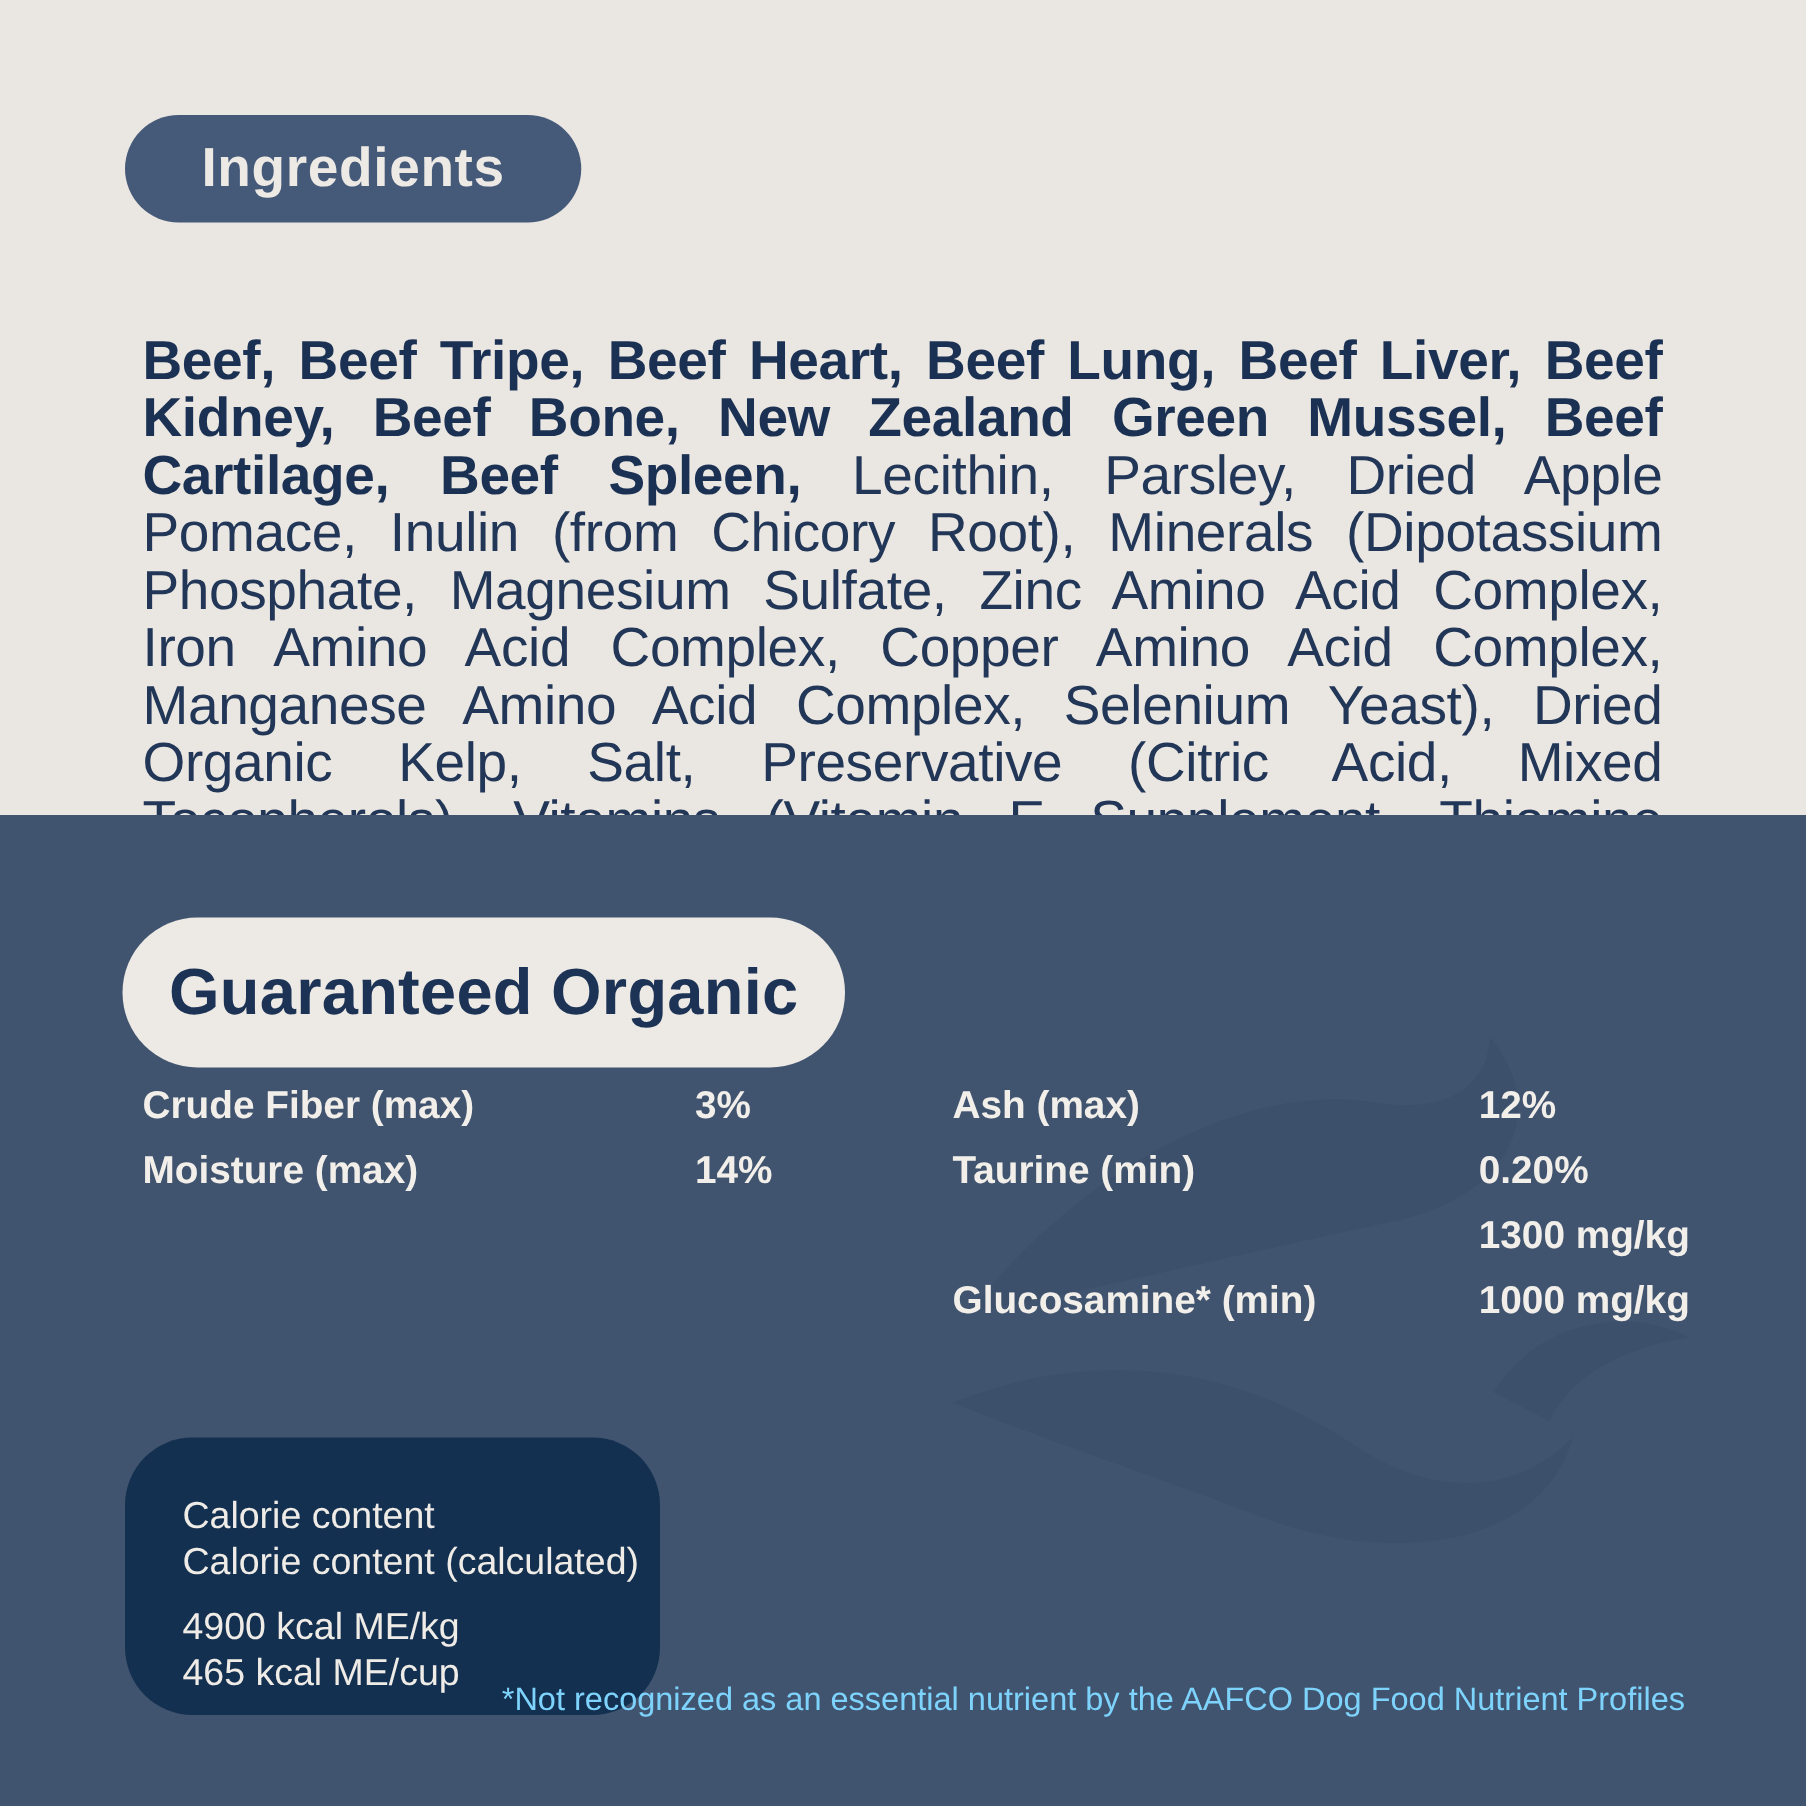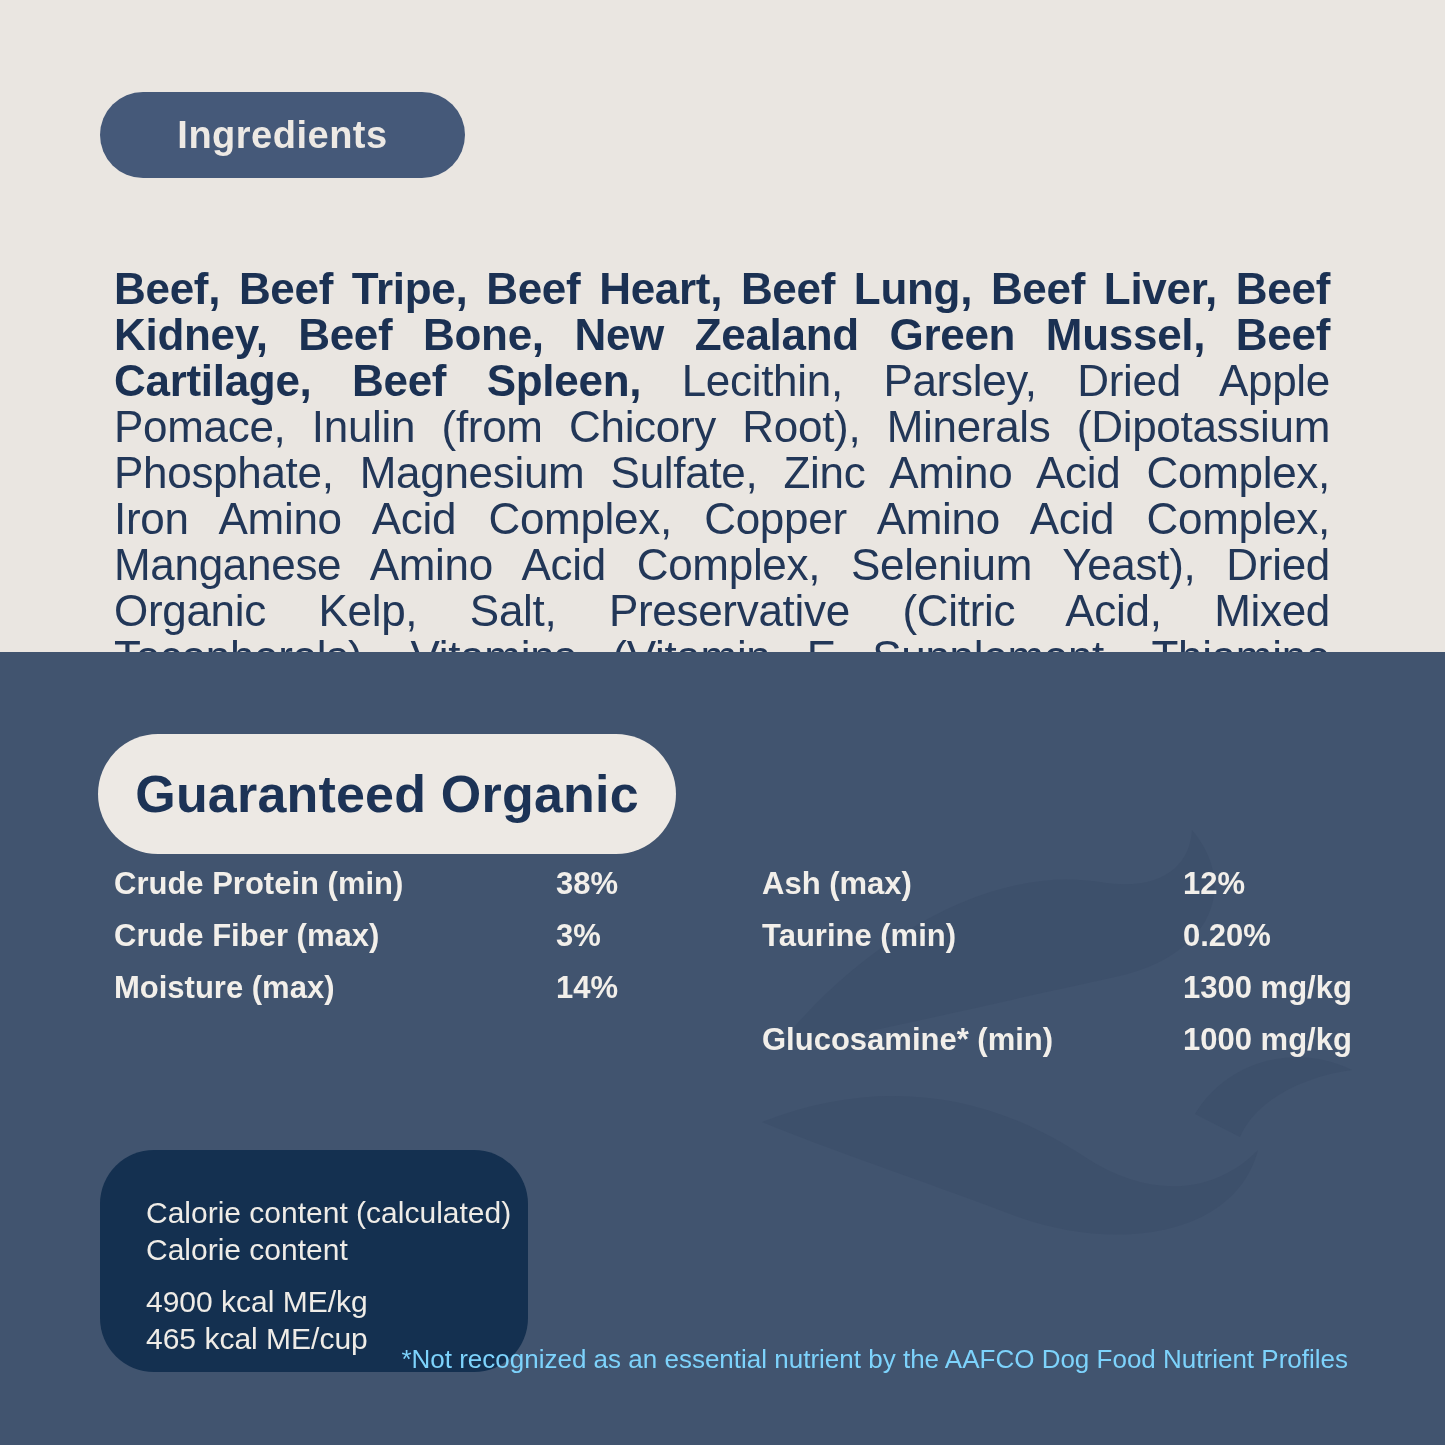--- a/index.html
+++ b/index.html
@@ -22,21 +22,21 @@
   .pill-ingredients {
     position: absolute;
     left: 100px; top: 92px;
     width: 365px; height: 86px;
     background: #455979;
     border-radius: 44px;
     display: flex; align-items: center; justify-content: center;
   }
   .pill-ingredients .pill-text {
     color: #EDE9E4;
-    font-size: 38px;
+    font-size: 44px;
     font-weight: 700;
     letter-spacing: 0.5px;
   }
   .ingredients-paragraph {
     position: absolute;
     left: 114px; top: 222px;
     width: 1216px;
     font-size: 44px;
     line-height: 46px;
     letter-spacing: -0.3px;
@@ -146,24 +146,20 @@
         <path d="M 1195 462 C 1230 405 1300 392 1352 418 C 1305 424 1255 448 1240 485 Z"></path>
       </g>
     </svg>
 
     <div class="pill-ga">
       <span class="pill-text">Guaranteed Organic</span>
     </div>
 
     <div class="analysis-col left">
       <div class="analysis-row">
-        <span class="lbl">Crude Protein (min)</span>
-        <span class="val">38%</span>
-      </div>
-      <div class="analysis-row">
         <span class="lbl">Crude Fiber (max)</span>
         <span class="val">3%</span>
       </div>
       <div class="analysis-row">
         <span class="lbl">Moisture (max)</span>
         <span class="val">14%</span>
       </div>
     </div>
 
     <div class="analysis-col right">
@@ -178,22 +174,22 @@
       <div class="analysis-row">
         <span class="val">1300 mg/kg</span>
       </div>
       <div class="analysis-row">
         <span class="lbl">Glucosamine* (min)</span>
         <span class="val">1000 mg/kg</span>
       </div>
     </div>
 
     <div class="calorie-box">
+      <div class="cal-line">Calorie content</div>
       <div class="cal-line">Calorie content (calculated)</div>
-      <div class="cal-line">Calorie content</div>
       <div class="cal-gap"></div>
       <div class="cal-line">4900 kcal ME/kg</div>
       <div class="cal-line">465 kcal ME/cup</div>
     </div>
 
     <div class="footnote">*Not recognized as an essential nutrient by the AAFCO Dog Food Nutrient Profiles</div>
   </section>
 
 </div>
 

